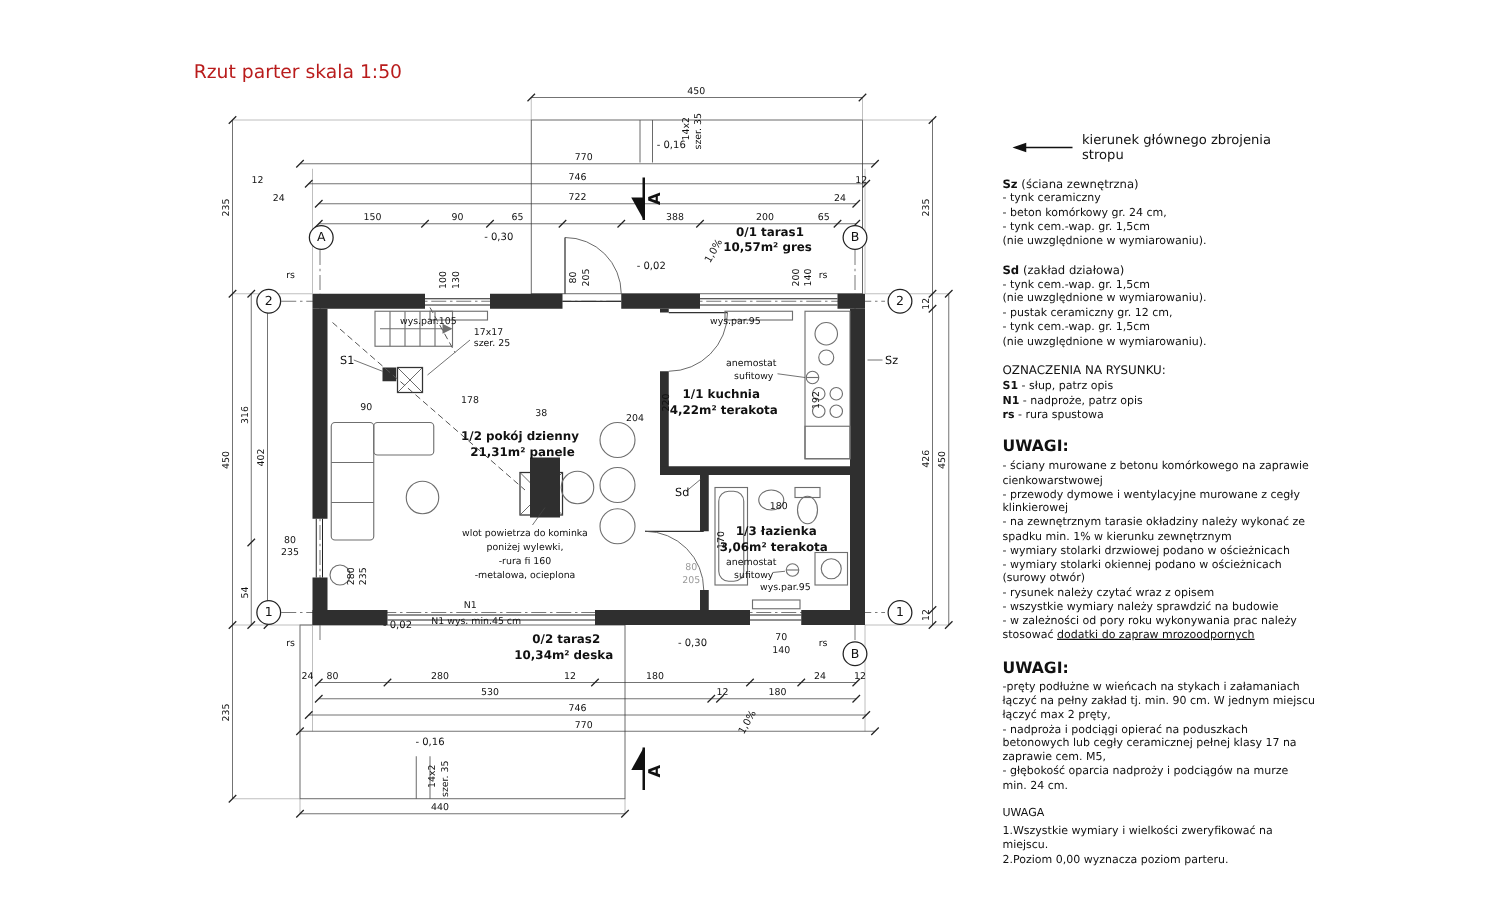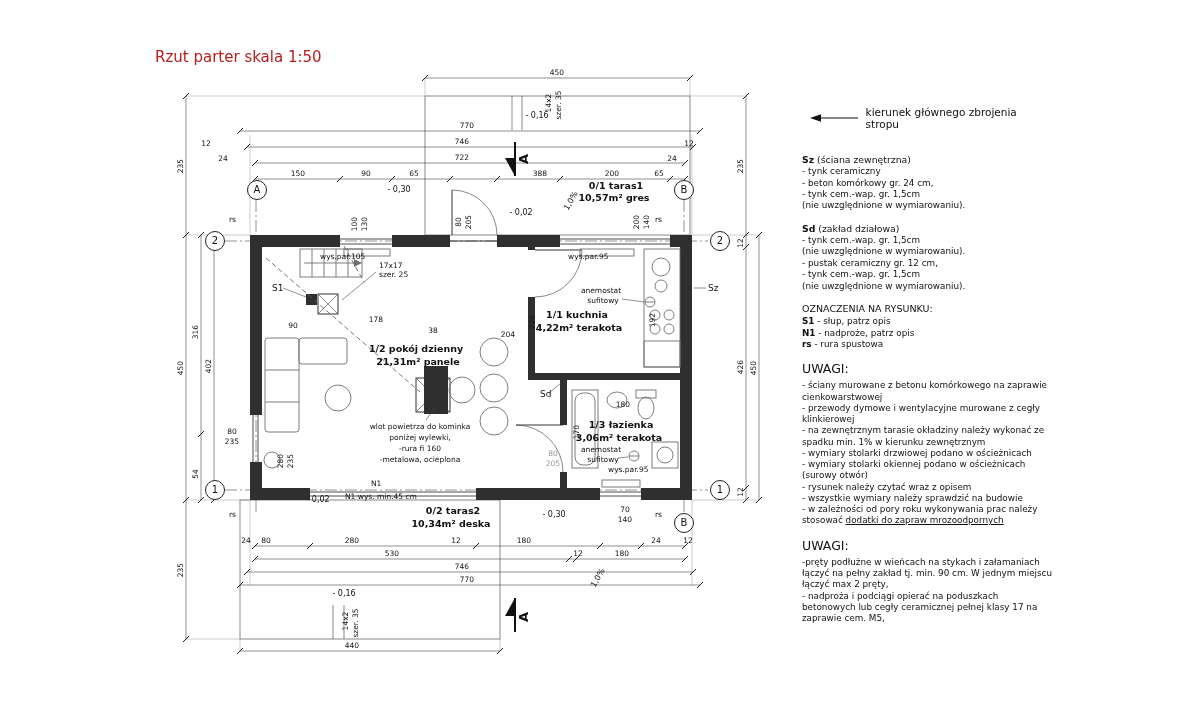--- a/index.html
+++ b/index.html
@@ -25,26 +25,26 @@
   .lvl{font-size:8px;text-anchor:middle}
   .ann{font-size:7.5px}
   .annM{font-size:7.5px;text-anchor:middle}
   .room{font-size:9.5px;font-weight:bold;text-anchor:middle}
   .mark{font-size:9px}
   .grid{font-size:10px;text-anchor:middle}
   .sec{font-size:13px;font-weight:bold;text-anchor:middle}
   .gray{fill:#9a9a9a}
   
   .panel{position:absolute;left:802px;top:106px;width:250px;}
-  .legendRow{display:flex;align-items:center;gap:6px;font-size:10.5px;margin:0 0 24px 6px;}
+  .legendRow{display:flex;align-items:center;gap:6px;font-size:10.5px;margin:0 0 12px 6px;}
   .block{font-size:8.8px;line-height:1.3;margin-bottom:11px;}
   .bold{font-weight:bold;}
   .hd{font-size:9.3px;}
   .oznHead{font-weight:normal;font-size:9.5px;margin-bottom:1px;}
-  .uwHead{font-weight:normal;font-size:12.5px;margin:2px 0 3px;}
+  .uwHead{font-weight:bold;font-size:12.5px;margin:2px 0 3px;}
   .item{font-size:8.8px;line-height:1.28;}
   .ul{text-decoration:underline;}
 </style>
 </head>
 <body>
 
 <div class="title">Rzut parter skala 1:50</div>
 
 <svg class="plan" width="800" height="720" viewBox="0 0 800 720">
 
@@ -458,15 +458,21 @@
     <div class="item">- wymiary stolarki okiennej podano w ościeżnicach (surowy otwór)</div>
     <div class="item">- rysunek należy czytać wraz z opisem</div>
     <div class="item">- wszystkie wymiary należy sprawdzić na budowie</div>
     <div class="item"><span>- w zależności od pory roku wykonywania prac należy stosować </span><span class="ul">dodatki do zapraw mrozoodpornych</span></div>
   </div>
 
   <div class="block">
     <div class="uwHead">UWAGI:</div>
     <div class="item">-pręty podłużne w wieńcach na stykach i załamaniach łączyć na pełny zakład tj. min. 90 cm. W jednym miejscu łączyć max 2 pręty,</div>
     <div class="item">- nadproża i podciągi opierać na poduszkach betonowych lub cegły ceramicznej pełnej klasy 17 na zaprawie cem. M5,</div>
-  </div>
-
+    <div class="item">- głębokość oparcia nadproży i podciągów na murze min. 24 cm.</div>
+  </div>
+
+  <div class="block">
+    <div class="item" style="margin-bottom:3px;">UWAGA</div>
+    <div class="item">1.Wszystkie wymiary i wielkości zweryfikować na miejscu.</div>
+    <div class="item">2.Poziom 0,00 wyznacza poziom parteru.</div>
+  </div>
 </div>
 
 </body></html>

